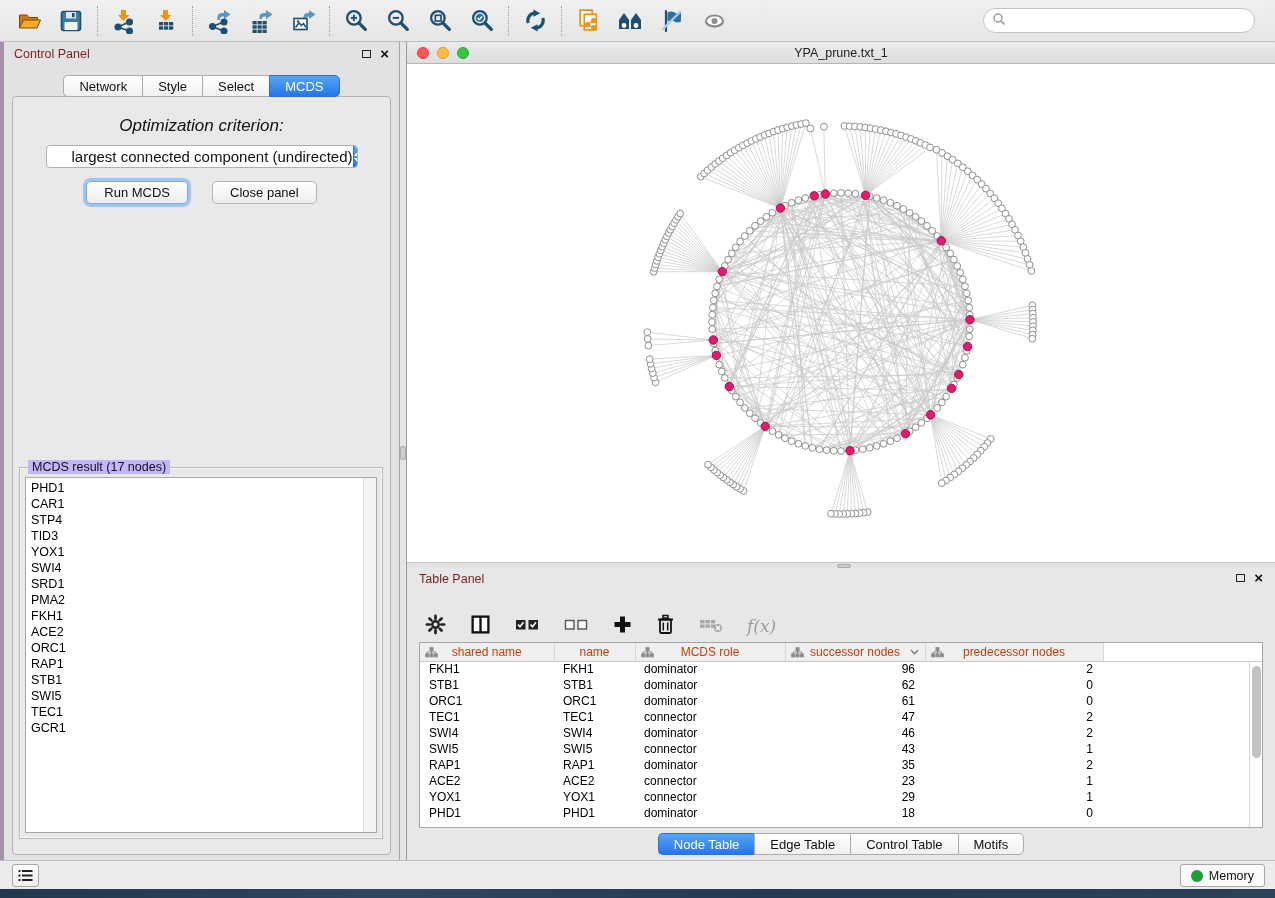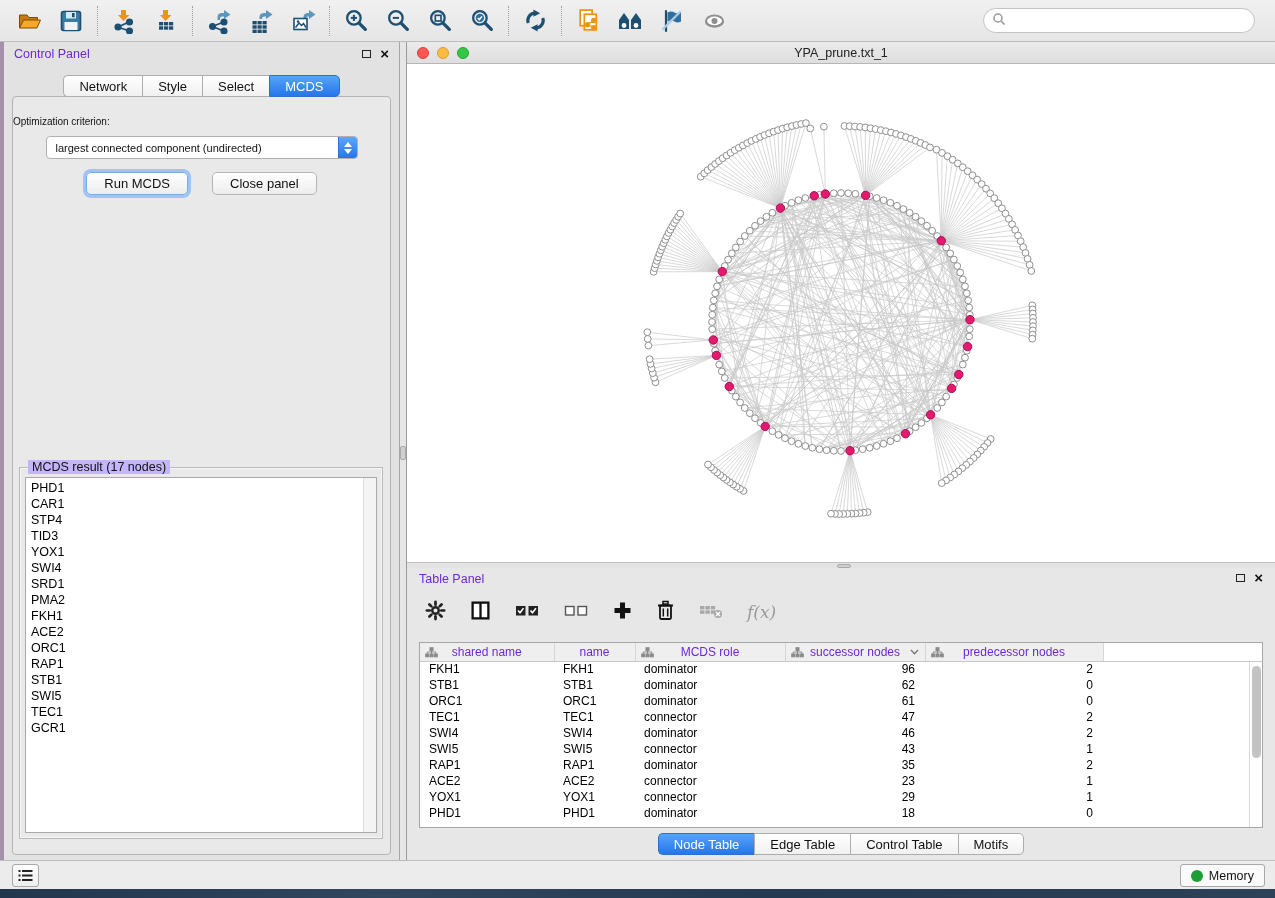--- a/index.html
+++ b/index.html
@@ -13,33 +13,33 @@
   
   .toolbar { position:absolute; left:0; top:0; width:1275px; height:42px; background:linear-gradient(#f0f0f0,#e6e6e6); border-bottom:1px solid #bdbdbd; display:flex; align-items:center; padding-left:8px; }
   .tb-btn { width:42px; height:36px; display:flex; align-items:center; justify-content:center; }
   .tb-sep { width:1px; height:30px; border-left:1px dotted #9f9f9f; margin:0 5px; }
   .search-wrap { margin-left:auto; margin-right:20px; width:272px; height:25px; background:#fff; border:1px solid #c3c3c3; border-radius:13px; display:flex; align-items:center; padding-left:8px; gap:5px; }
   .search-wrap input { border:none; outline:none; flex:1; height:20px; font-size:12px; background:transparent; font-family:"Liberation Sans",sans-serif; }
 
   
   .control-panel { position:absolute; left:4px; top:42px; width:396px; height:818px; background:#e2e2e2; border-right:1px solid #a5a5a5; }
   .cp-header { height:24px; display:flex; align-items:center; padding:0 10px; }
-  .panel-title { font-size:12.5px; color:#6d28d9; }
+  .panel-title { font-size:12.5px; color:#7f1d1d; }
   .panel-ctrls { margin-left:auto; display:flex; align-items:center; gap:9px; }
   .float-box { width:9px; height:8px; border:1.5px solid #222; display:inline-block; }
   .close-x { font-weight:bold; font-size:15px; line-height:12px; color:#111; cursor:default; }
   .cp-tabs { display:flex; justify-content:center; margin-top:9px; position:relative; z-index:2; }
   .seg-tab { height:22px; padding:0 15px; background:linear-gradient(#ffffff,#f1f1f1); border:1px solid #adadad; border-right:none; font-size:13px; display:flex; align-items:center; color:#111; }
   .seg-tab:first-child { border-radius:5px 0 0 5px; }
   .seg-tab:last-child { border-radius:0 5px 5px 0; border-right:1px solid #adadad; }
   .seg-tab.active { background:linear-gradient(#57a5f8,#2476ea); color:#fff; border-color:#2e6fd0; }
   .cp-content { position:absolute; left:8px; right:8px; top:54px; bottom:5px; border:1px solid #b3b3b3; border-radius:4px; background:#e9e9e9; }
-  .opt-label { margin-top:19px; font-size:10px; }
+  .opt-label { text-align:center; margin-top:19px; font-size:17px;font-style:italic; }
   .mac-select { width:312px; height:23px; margin:9px auto 0 auto; background:#fff; border:1px solid #b0b0b0; border-radius:4px; display:flex; align-items:center; overflow:hidden; }
-  .mac-select .val { flex:1; font-size:11px; padding-left:9px; white-space:nowrap; }
+  .mac-select .val { flex:1; font-size:15px; padding-left:25px; white-space:nowrap; }
   .stepper { width:19px; height:23px; background:linear-gradient(#5fa9fa,#2273e8); border-left:1px solid #2e6fd0; display:flex; flex-direction:column; align-items:center; justify-content:center; gap:2px; }
   .tri-up { width:0; height:0; border-left:4px solid transparent; border-right:4px solid transparent; border-bottom:5px solid #fff; }
   .tri-dn { width:0; height:0; border-left:4px solid transparent; border-right:4px solid transparent; border-top:5px solid #fff; }
   .btn-row { display:flex; justify-content:center; gap:24px; margin-top:13px; }
   .mac-btn { height:23px; padding:0 17px; border:1px solid #b5b5b5; border-radius:5px; background:linear-gradient(#ffffff,#ededed); font-size:13px; font-family:"Liberation Sans",sans-serif; color:#111; }
   .mac-btn.focus { box-shadow:0 0 0 3px rgba(110,170,250,.6); border-color:#7aaae0; }
   .result-group { position:absolute; left:6px; right:7px; top:370px; height:372px; border:1px solid #b9b9b9; box-shadow:inset 0 0 0 1px #f6f6f6; }
   .group-legend { position:absolute; top:-8px; left:8px; background:#c4b5fd; padding:0 4px; font-size:12.5px; }
   .list-box { position:absolute; left:5px; right:5px; top:9px; bottom:5px; background:#fff; border:1px solid #a9a9a9; overflow:hidden; }
   .list-items { padding:2px 0 0 5px; }
@@ -60,24 +60,24 @@
   .light { width:12px; height:12px; border-radius:50%; }
   .light.red { background:#fc5753; border:1px solid #df3e3a; }
   .light.yellow { background:#fdbc40; border:1px solid #de9b2d; }
   .light.green { background:#33c748; border:1px solid #27a534; }
   .net-title { position:absolute; left:0; right:0; text-align:center; font-size:12.5px; color:#222; }
   .net-canvas { position:absolute; left:0; top:22px; right:0; bottom:0; background:#fff; overflow:hidden; }
 
   
   .table-panel { position:absolute; left:0; top:526px; right:0; height:292px; background:#e7e7e7; }
   .tp-header { height:24px; display:flex; align-items:flex-start; padding:4px 12px 0 12px; }
-  .tp-toolbar { height:36px; display:flex; align-items:center; padding-left:18px; gap:24px; margin-top:2px; }
+  .tp-toolbar { height:36px; display:flex; align-items:center; padding-left:18px; gap:24px; margin-top:16px; }
   .tp-table-wrap { position:absolute; left:12px; right:12px; top:74px; height:186px; background:#fff; border:1px solid #a6a6a6; overflow:hidden; }
   table.nodetable { border-collapse:collapse; table-layout:fixed; width:100%; }
-  .nodetable th { height:18px; background:#efefef; border-right:1px solid #d6d6d6; border-bottom:1px solid #c8c8c8; font-weight:normal; font-size:12px; color:#6d28d9; position:relative; text-align:center; padding:0 4px; white-space:nowrap; overflow:hidden; }
+  .nodetable th { height:18px; background:#efefef; border-right:1px solid #d6d6d6; border-bottom:1px solid #c8c8c8; font-weight:normal; font-size:12px; color:#c2410c; position:relative; text-align:center; padding:0 4px; white-space:nowrap; overflow:hidden; }
   .nodetable th.filler { background:#fff; border-right:none; }
   .nodetable th .hicon { position:absolute; left:5px; top:4px; }
   .nodetable th .sortchev { position:absolute; right:6px; top:6px; }
   .nodetable td { height:16px; font-size:12px; color:#000; padding:0 10px 0 9px; white-space:nowrap; overflow:hidden; }
   .nodetable td.num { text-align:right; }
   .tp-scroll { position:absolute; right:0; top:19px; bottom:0; width:13px; background:#fff; border-left:1px solid #d9d9d9; }
   .tp-thumb { position:absolute; left:2px; top:4px; width:9px; height:92px; border-radius:5px; background:#c3c3c3; }
   .tp-tabs { position:absolute; left:0; right:0; bottom:5px; display:flex; justify-content:center; }
 
   

